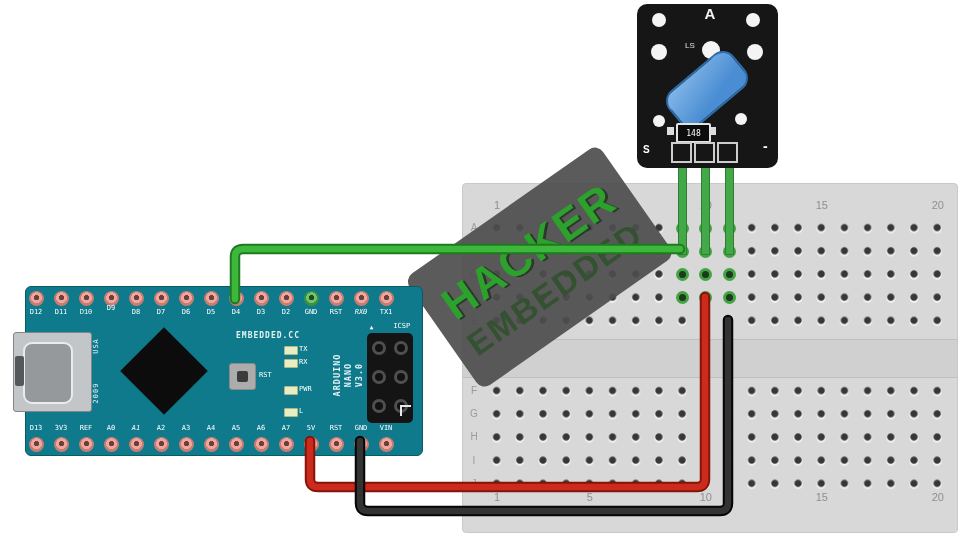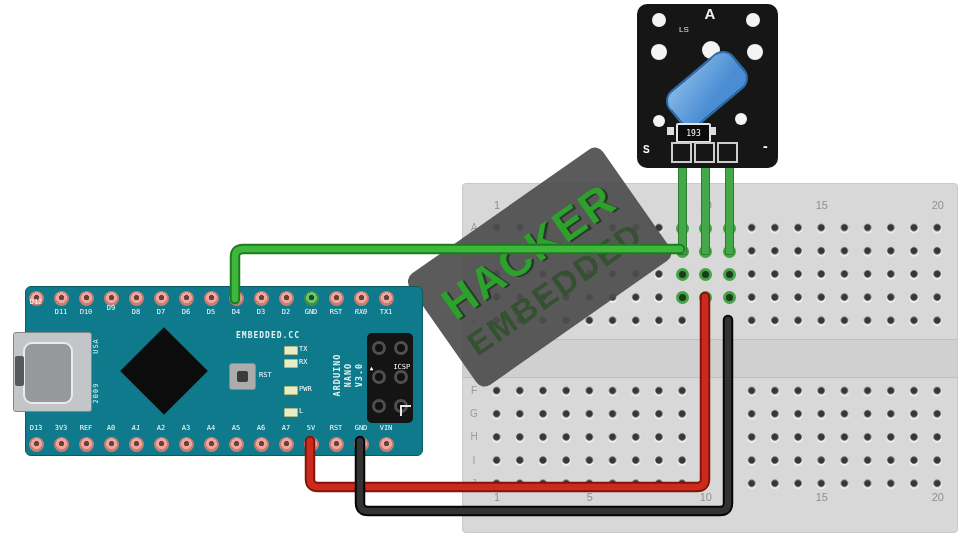--- a/index.html
+++ b/index.html
@@ -58,32 +58,32 @@
   .rst-label{position:absolute;left:233px;top:84px;font:7px "DejaVu Sans Mono",monospace;color:#fff;}
   .led{position:absolute;width:12px;height:7px;background:#e7edc4;border:1px solid #aeb884;border-radius:1px;}
   .led-label{position:absolute;font:7px "DejaVu Sans Mono",monospace;color:#fff;}
   .model{position:absolute;left:283px;top:71px;width:80px;height:34px;transform:rotate(-90deg);
     text-align:center;font:bold 8.5px "DejaVu Sans Mono",monospace;line-height:11px;
     color:#e3f2f4;letter-spacing:1px;}
   .icsp{position:absolute;left:341px;top:46px;width:46px;height:90px;background:#141414;border-radius:5px;}
   .icsp-pin{position:absolute;width:14px;height:14px;border-radius:50%;background:#111;
     border:3px solid #4f4f4f;box-sizing:border-box;}
   .icsp-label-wrap{position:absolute;left:338px;top:35px;width:52px;display:flex;gap:20px;
-    justify-content:center;align-items:center;color:#fff;font:7px "DejaVu Sans Mono",monospace;margin-top:41px;}
+    justify-content:center;align-items:center;color:#fff;font:7px "DejaVu Sans Mono",monospace;}
   .tri{font-size:6px;color:#fff;}
   .corner-mark{position:absolute;left:374px;top:118px;width:9px;height:9px;
     border-left:2px solid #e8e8e8;border-top:2px solid #e8e8e8;}
 
   
   .tilt-module{position:absolute;left:637px;top:4px;width:141px;height:164px;background:#161616;
     border-radius:10px;z-index:4;}
   .mhole{position:absolute;border-radius:50%;background:#f4f4f4;}
   .m-a{position:absolute;left:58px;top:1px;width:30px;text-align:center;
     font:bold 15px "Liberation Sans",sans-serif;color:#f2f2f2;}
-  .m-ls{position:absolute;left:42px;top:21px;width:22px;
+  .m-ls{position:absolute;left:42px;top:37px;width:22px;text-align:center;
     font:8px "Liberation Sans",sans-serif;color:#e0e0e0;}
   .switch{position:absolute;left:28px;top:63px;width:80px;height:41px;border-radius:14px;
     background:linear-gradient(165deg,#83b7e8,#4a8dd3 70%);border:2px solid #2e6da8;
     transform:rotate(-40deg);}
   .stub{position:absolute;top:123px;width:7px;height:8px;background:#dcdcdc;}
   .resistor{position:absolute;left:39px;top:119px;width:31px;height:16px;background:#0c0c0c;
     border:2px solid #e3e3e3;border-radius:2px;color:#fff;display:flex;align-items:center;
     justify-content:center;font:8px "DejaVu Sans Mono",monospace;}
   .pad{position:absolute;top:138px;width:17px;height:17px;background:#161616;border:2px solid #cdcdcd;}
   .m-s{position:absolute;left:6px;top:140px;font:bold 10px "Liberation Sans",sans-serif;color:#fff;}
@@ -168,21 +168,21 @@
         <span class="icsp-pin" style="position: absolute; left: 27px; top: 37px;"></span>
         <span class="icsp-pin" style="position: absolute; left: 5px; top: 66px;"></span>
         <span class="icsp-pin" style="position: absolute; left: 27px; top: 66px;"></span>
       </div>
     <div class="icsp-label-wrap">
       <span class="tri">▲</span>
       <span>ICSP</span>
     </div>
     <div class="corner-mark"></div>
   <span class="pin" style="position: absolute; left: 2.5px; top: 3.5px;"></span>
-      <span class="pin-label" style="position: absolute; left: -3px; top: 11px;">D12</span>
+      <span class="pin-label" style="position: absolute; left: -3px; top: 21px;">D12</span>
       <span class="pin" style="position: absolute; left: 27.5px; top: 3.5px;"></span>
       <span class="pin-label" style="position: absolute; left: 22px; top: 21px;">D11</span>
       <span class="pin" style="position: absolute; left: 52.5px; top: 3.5px;"></span>
       <span class="pin-label" style="position: absolute; left: 47px; top: 21px; font-family: Liberation Mono, monospace;">D10</span>
       <span class="pin" style="position: absolute; left: 77.5px; top: 3.5px;"></span>
       <span class="pin-label" style="position: absolute; left: 72px; top: 17px;">D9</span>
       <span class="pin" style="position: absolute; left: 102.5px; top: 3.5px;"></span>
       <span class="pin-label" style="position: absolute; left: 97px; top: 21px;">D8</span>
       <span class="pin" style="position: absolute; left: 127.5px; top: 3.5px;"></span>
       <span class="pin-label" style="position: absolute; left: 122px; top: 21px;">D7</span>
@@ -252,21 +252,21 @@
     <span class="mhole" style="left:65px;top:37px;width:18px;height:18px"></span>
     <span class="mhole" style="left:30px;top:92px;width:14px;height:14px"></span>
     <span class="mhole" style="left:16px;top:111px;width:12px;height:12px"></span>
     <span class="mhole" style="left:98px;top:109px;width:12px;height:12px"></span>
     <div class="m-a">A</div>
     <div class="m-ls">LS</div>
     <div class="switch"></div>
     <span class="stub" style="left:30px"></span>
     <span class="stub" style="left:72px"></span>
     <div class="resistor">
-      <span>193</span>
+      <span>148</span>
     </div>
     <div class="m-s">S</div>
     <div class="pad" style="left:34px"></div>
     <div class="pad" style="left:57px"></div>
     <div class="pad" style="left:80px"></div>
     <div class="m-minus">-</div>
   </div>
 
   <svg class="wires" width="980" height="543" viewBox="0 0 980 543">
       <path d="M 235 299 L 235 257 Q 235 249 243 249 L 680 249" fill="none" stroke="#1f7a1f" stroke-width="10.5" stroke-linecap="round" stroke-linejoin="round"></path>

